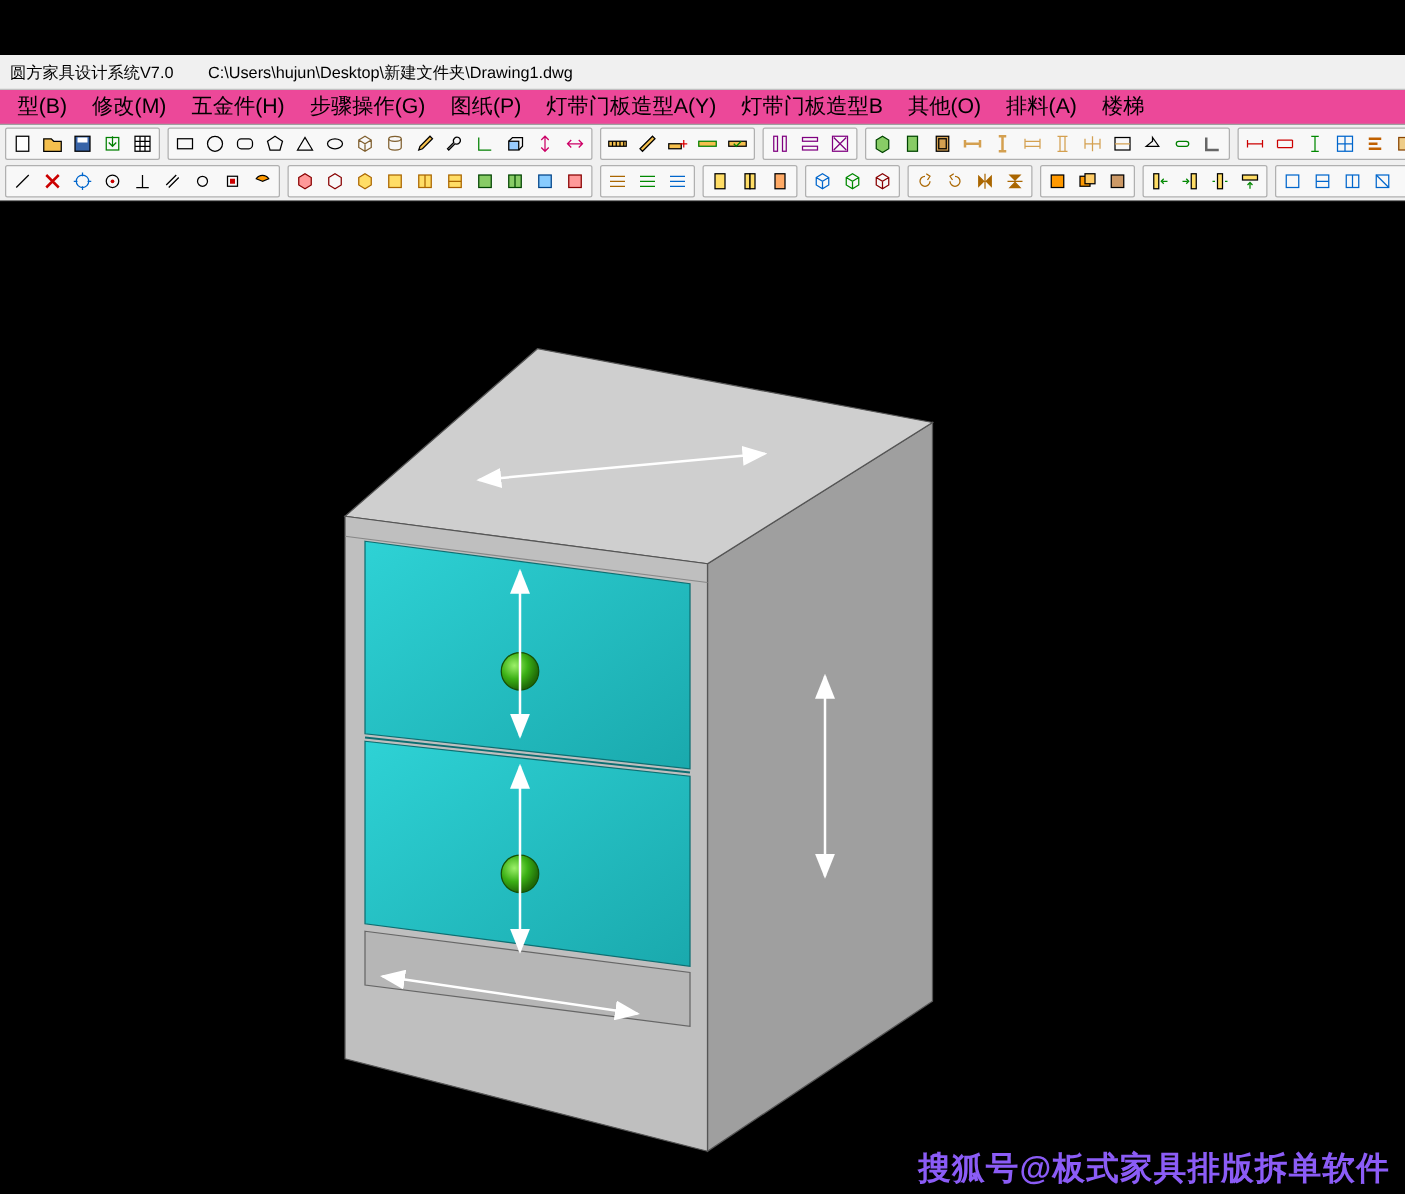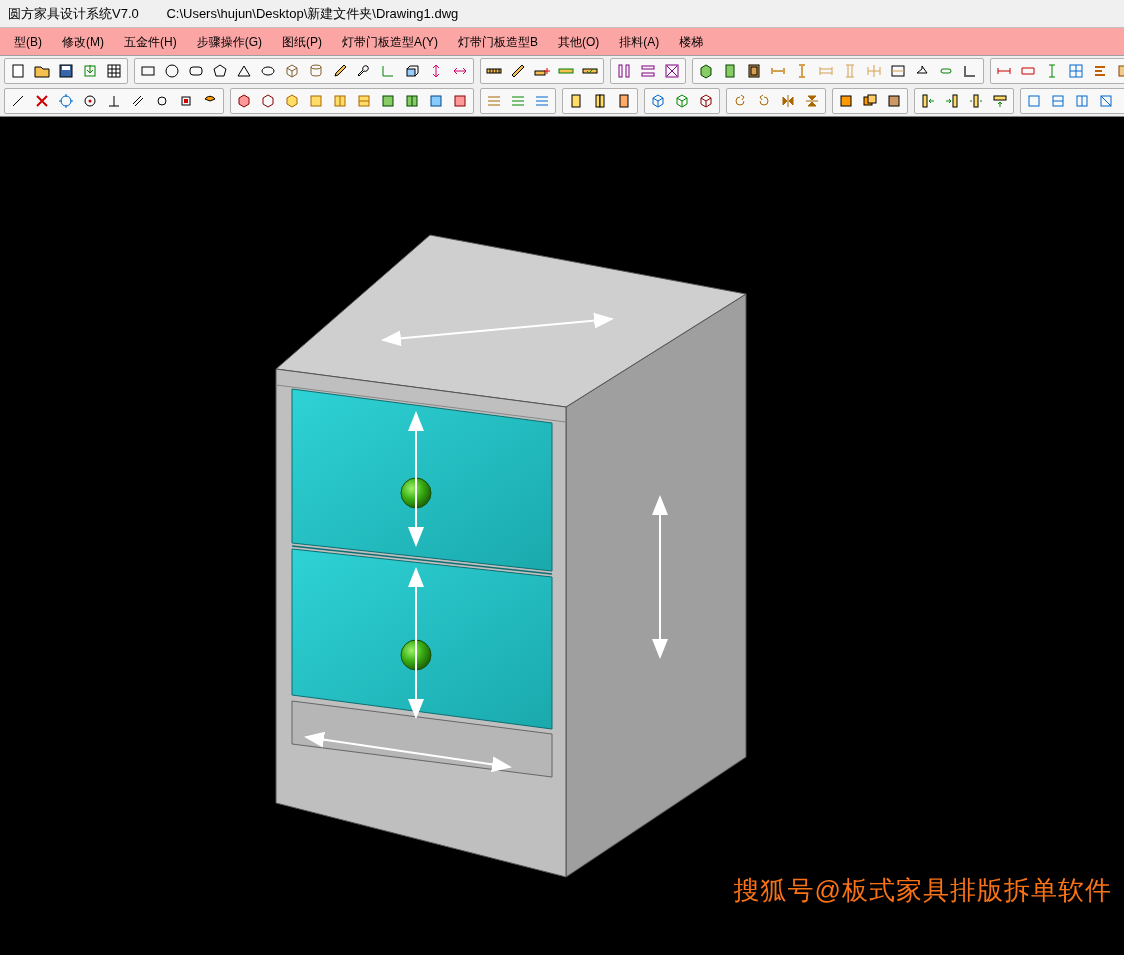--- a/index.html
+++ b/index.html
@@ -1,27 +1,27 @@
 <!DOCTYPE html>
 <html><head>
 <meta charset="utf-8">
 <style>
   * { margin:0; padding:0; box-sizing:border-box; }
   body { font-family:"Microsoft YaHei","SimSun",Arial,sans-serif; font-size:12px; background:#000; width:1124px; height:955px; overflow:hidden; position:relative; }
-  .titlebar { background:#f0f0f0; height:28px; line-height:28px; font-size:13px; padding:0 8px; border-bottom:1px solid #c0c0c0; }
+  .titlebar { background:#f0f0f0; height:28px; line-height:28px; font-size:13px; padding:0 8px; border-bottom:1px solid #c0c0c0;margin-top:44px; }
   .titlebar span { margin-right:24px; }
-  .menubar { background:#fca5a5; height:28px; display:flex; align-items:flex-start; padding:0 4px; border-bottom:1px solid #a0a0a0; font-size:12px; }
+  .menubar { background:#ec4899; height:28px; display:flex; align-items:flex-end; padding:0 4px; border-bottom:1px solid #a0a0a0; font-size:17px; }
   .menubar .mitem { padding:0 10px; height:28px; line-height:28px; cursor:pointer; }
   .toolbars { background:#f0f0f0; border-bottom:1px solid #808080; }
   .trow { display:flex; align-items:center; padding:2px 4px; }
   .tgroup { display:flex; align-items:center; border:1px solid #b0b0b0; background:#f8f8f8; margin-right:6px; padding:1px; border-radius:2px; }
   .tbtn { width:22px; height:22px; margin:0 1px; display:flex; align-items:center; justify-content:center; cursor:pointer; border:1px solid transparent; }
   .tbtn svg { display:block; }
   .canvas { position:relative; width:1124px; height:809px; background:#000; }
-  .watermark { position:absolute; right:12px; bottom:18px; color:#f97316; font-size:26px; letter-spacing:1px; text-shadow:0 0 4px rgba(0,0,0,.8); }
+  .watermark { position:absolute; right:12px; bottom:18px; color:#8b5cf6; font-size:26px; letter-spacing:1px; text-shadow:0 0 4px rgba(0,0,0,.8);font-weight:bold; }
   .statushint { position:absolute; left:180px; bottom:0; color:#7a8a92; background:#1a1a1a; font-size:13px; padding:2px 6px; }
 </style>
 </head>
 <body>
 
 <div class="titlebar">
   <span>圆方家具设计系统V7.0</span>
   <span>C:\Users\hujun\Desktop\新建文件夹\Drawing1.dwg</span>
 </div>
 

